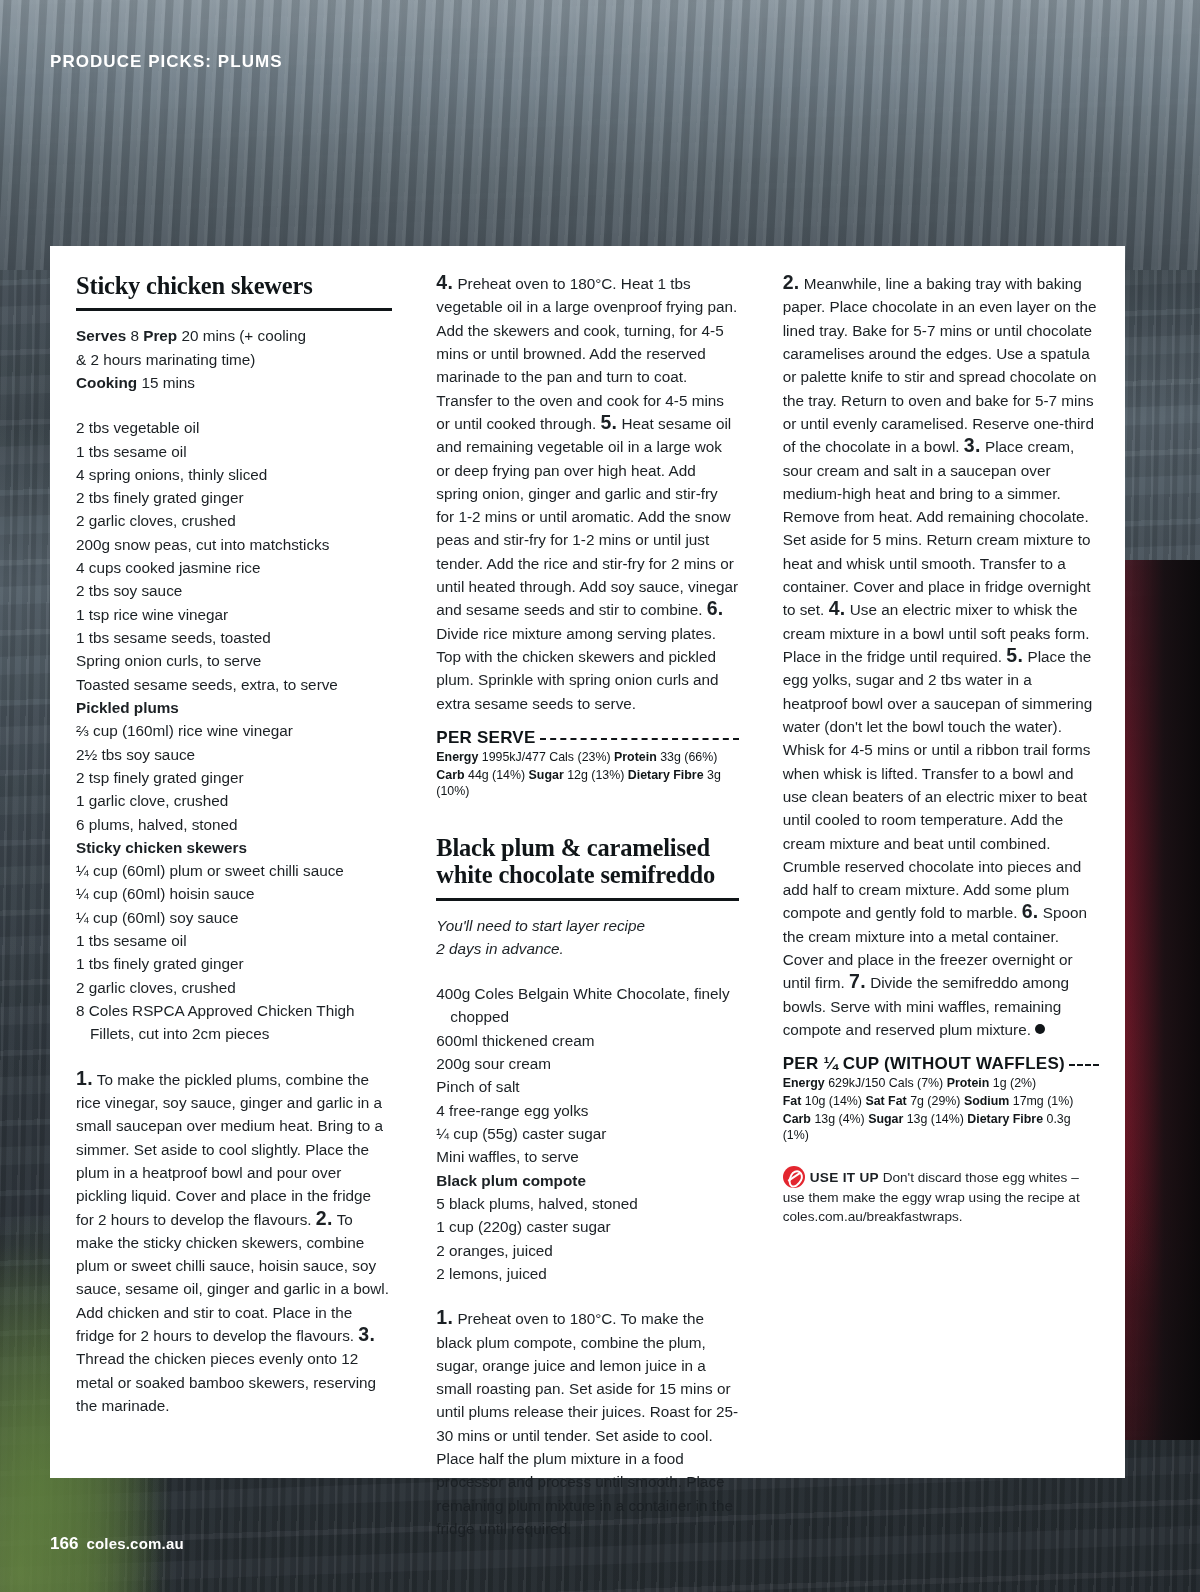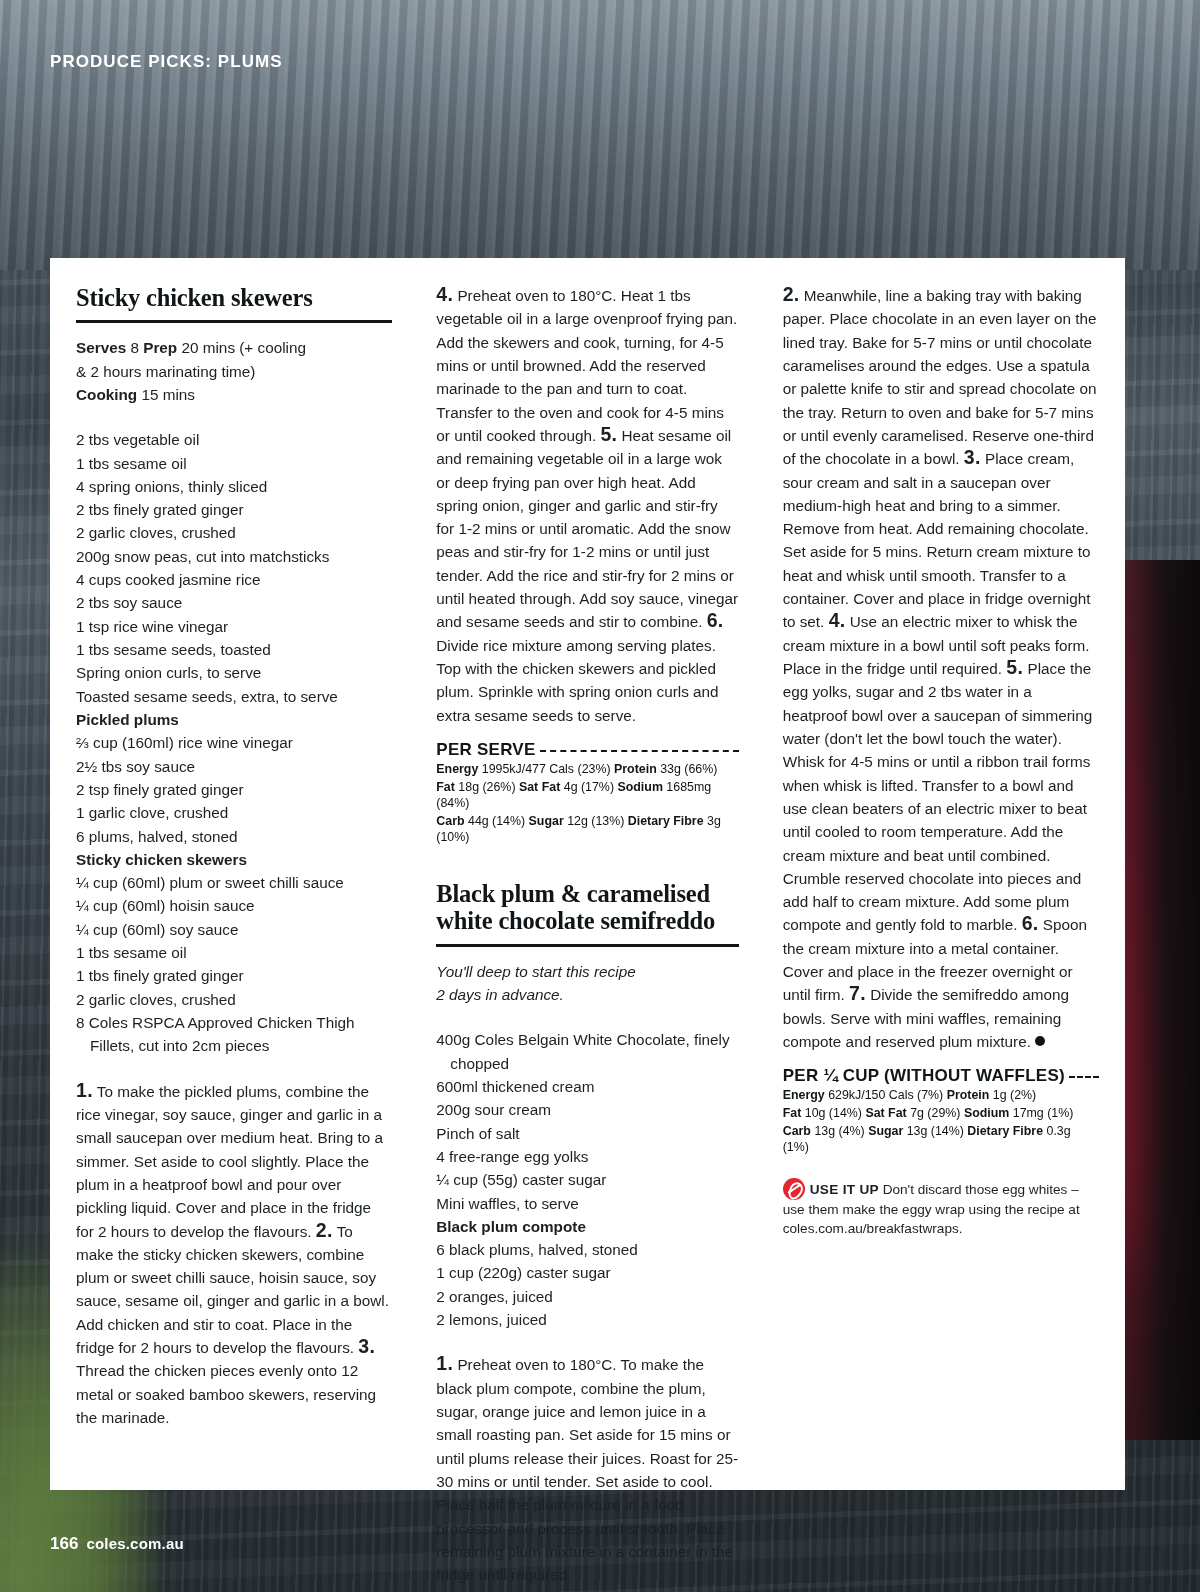--- a/index.html
+++ b/index.html
@@ -75,21 +75,21 @@
     left: 50px; top: 52px;
     color: #ffffff;
     font-size: 17px;
     font-weight: bold;
     letter-spacing: 1.05px;
   }
 
   
   #recipe-panel {
     position: absolute;
-    left: 50px; top: 258px;
+    left: 50px; top: 246px;
     width: 1075px; height: 1232px;
     background: #ffffff;
     display: flex;
     padding: 26px 26px 18px 26px;
     gap: 16px;
   }
   .col {
     width: 333px;
     padding: 0 14px;
     position: relative;
@@ -322,64 +322,56 @@
         <span>PER SERVE</span>
         <span class="nutri-dashes"></span>
       </div>
       <div class="nutri-line">
         <b>Energy</b>
         <span>1995kJ/477 Cals (23%)</span>
         <b>Protein</b>
         <span>33g (66%)</span>
       </div>
       <div class="nutri-line">
-        <b>Fat</b>
-        <span>18g (26%)</span>
-        <b>Sat Fat</b>
-        <span>4g (17%)</span>
-        <b>Sodium</b>
-        <span>1685mg (84%)</span>
-      </div>
-      <div class="nutri-line">
         <b>Carb</b>
         <span>44g (14%)</span>
         <b>Sugar</b>
         <span>12g (13%)</span>
         <b>Dietary Fibre</b>
         <span>3g (10%)</span>
       </div>
     </div>
 
     <div style="height:34px"></div>
 
     <div class="recipe-title">
       <div>Black plum &amp; caramelised</div>
       <div>white chocolate semifreddo</div>
     </div>
     <div class="title-rule"></div>
 
     <div class="note-italic">
-      <div>You'll deep to start this recipe</div>
+      <div>You'll need to start layer recipe</div>
       <div>2 days in advance.</div>
     </div>
 
 
     <div class="spacer-md"></div>
 
     <ul class="ing-list">
       <li class="wrap">400g Coles Belgain White Chocolate, finely chopped</li>
       <li class="wrap">600ml thickened cream</li>
       <li class="wrap">200g sour cream</li>
       <li class="wrap">Pinch of salt</li>
       <li class="wrap">4 free-range egg yolks</li>
       <li class="wrap">¼ cup (55g) caster sugar</li>
       <li class="wrap">Mini waffles, to serve</li>
 
       <li class="sub-head">Black plum compote</li>
-      <li class="wrap">6 black plums, halved, stoned</li>
+      <li class="wrap">5 black plums, halved, stoned</li>
       <li class="wrap">1 cup (220g) caster sugar</li>
       <li class="wrap">2 oranges, juiced</li>
       <li class="wrap">2 lemons, juiced</li>
     </ul>
 
     <div class="spacer-md"></div>
 
     <div class="method">
       <span class="step-num">1.</span>
       <span>Preheat oven to 180°C. To make the black plum compote, combine the plum, sugar, orange juice and lemon juice in a small roasting pan. Set aside for 15 mins or until plums release their juices. Roast for 25-30 mins or until tender. Set aside to cool. Place half the plum mixture in a food processor and process until smooth. Place remaining plum mixture in a container in the fridge until required.</span>

